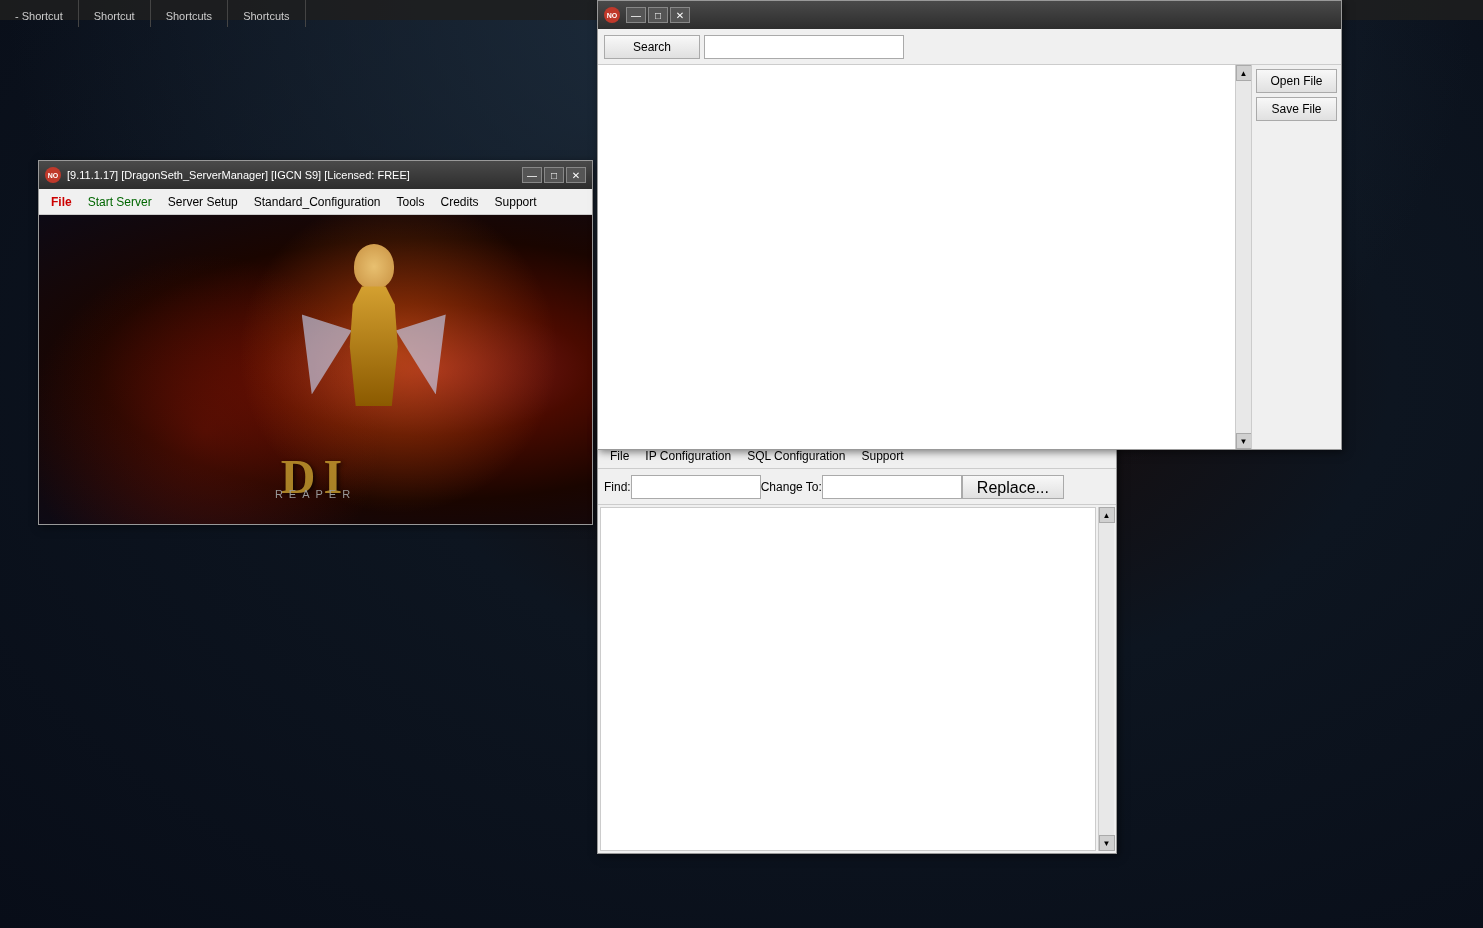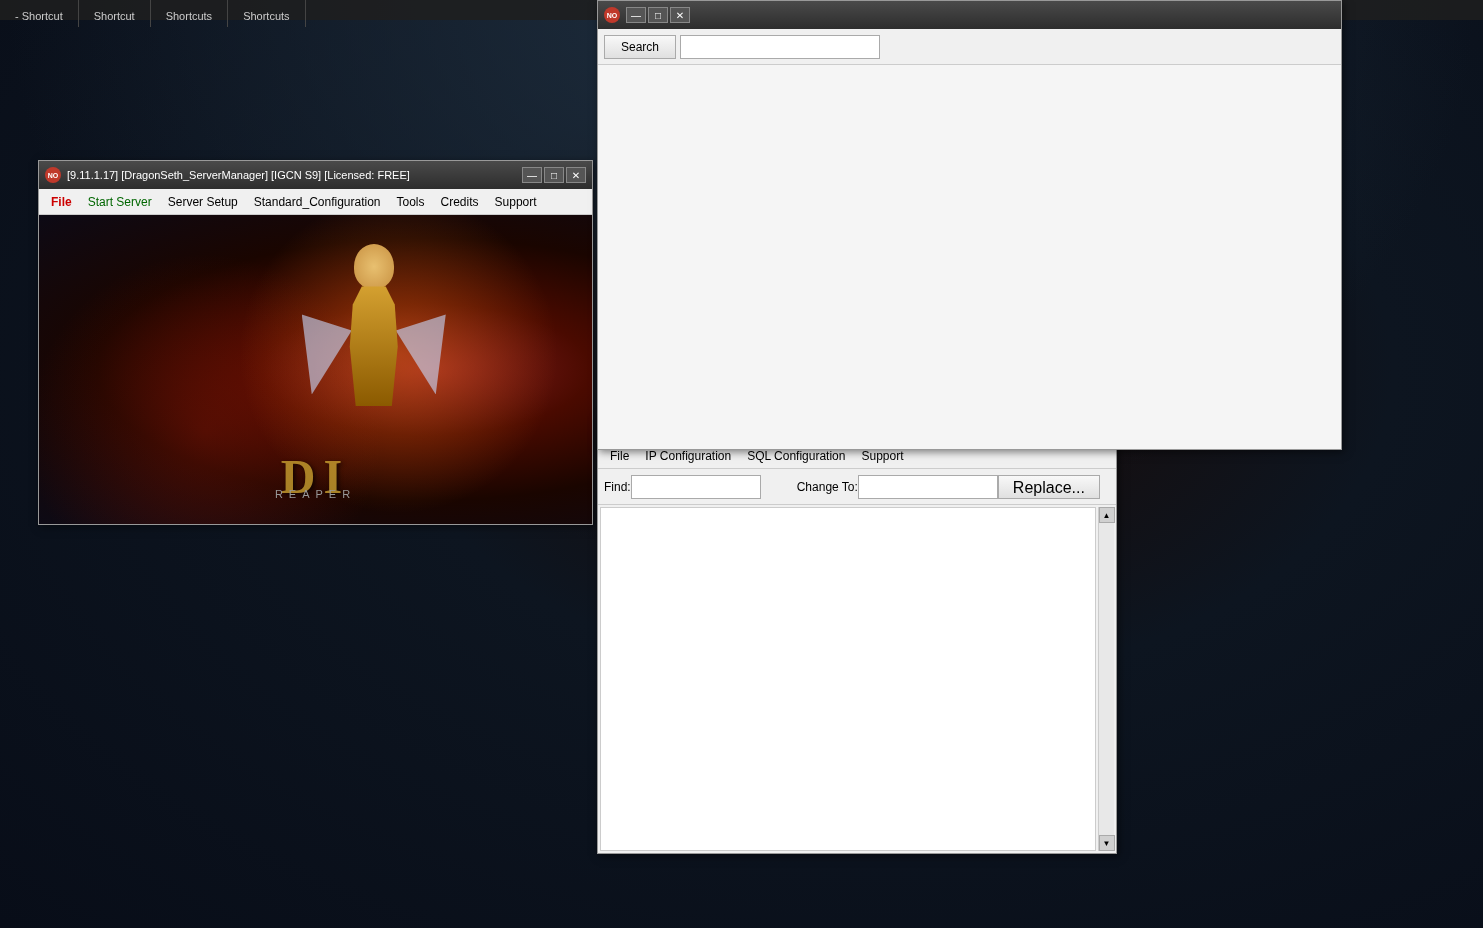--- a/index.html
+++ b/index.html
@@ -238,21 +238,21 @@
     .text-viewer-toolbar {
       height: 36px;
       background: #f0f0f0;
       display: flex;
       align-items: center;
       padding: 3px 6px;
       gap: 4px;
       border-bottom: 1px solid #ccc;
     }
     .search-btn {
-      padding: 3px 16px;
+      padding: 3px 28px;
       background: linear-gradient(to bottom, #f8f8f8, #e0e0e0);
       border: 1px solid #aaa;
       font-size: 12px;
       cursor: pointer;
       height: 24px;
     }
     .search-input {
       width: 200px;
       height: 24px;
       border: 1px solid #aaa;
@@ -339,21 +339,20 @@
       width: 130px;
       height: 24px;
       border: 1px solid #aaa;
       padding: 2px 4px;
       font-size: 12px;
       background: #fff;
     }
     .changeto-label {
       font-size: 12px;
       color: #000;
-      margin-left: 36px;
     }
     .changeto-input {
       width: 140px;
       height: 24px;
       border: 1px solid #aaa;
       padding: 2px 4px;
       font-size: 12px;
       background: #fff;
     }
     .replace-btn {
@@ -465,20 +464,32 @@
       <div class="win-btn">□</div>
       <div class="win-btn close">✕</div>
     </div>
   </div>
 
   <div class="text-viewer-toolbar">
     <button class="search-btn">Search</button>
     <input class="search-input" type="text" placeholder="" style="">
   </div>
 
+  <div class="text-viewer-body">
+    <div class="text-viewer-main"></div>
+    <div class="text-viewer-scrollbar">
+      <div class="scrollbar-arrow scroll-up"></div>
+      <div class="scroll-track"></div>
+      <div class="scrollbar-arrow scroll-down"></div>
+    </div>
+    <div class="text-viewer-sidebar">
+      <button class="sidebar-btn">Open File</button>
+      <button class="sidebar-btn">Save File</button>
+    </div>
+  </div>
 </div>
 
 <div class="config-manager-window">
 
   <div class="window-titlebar">
     <div class="title-icon" style="font-size:7px;">NO</div>
     <span class="title-text">.:Server Configuration Manager:.</span>
     <div class="window-controls">
       <div class="win-btn">—</div>
       <div class="win-btn">□</div>

